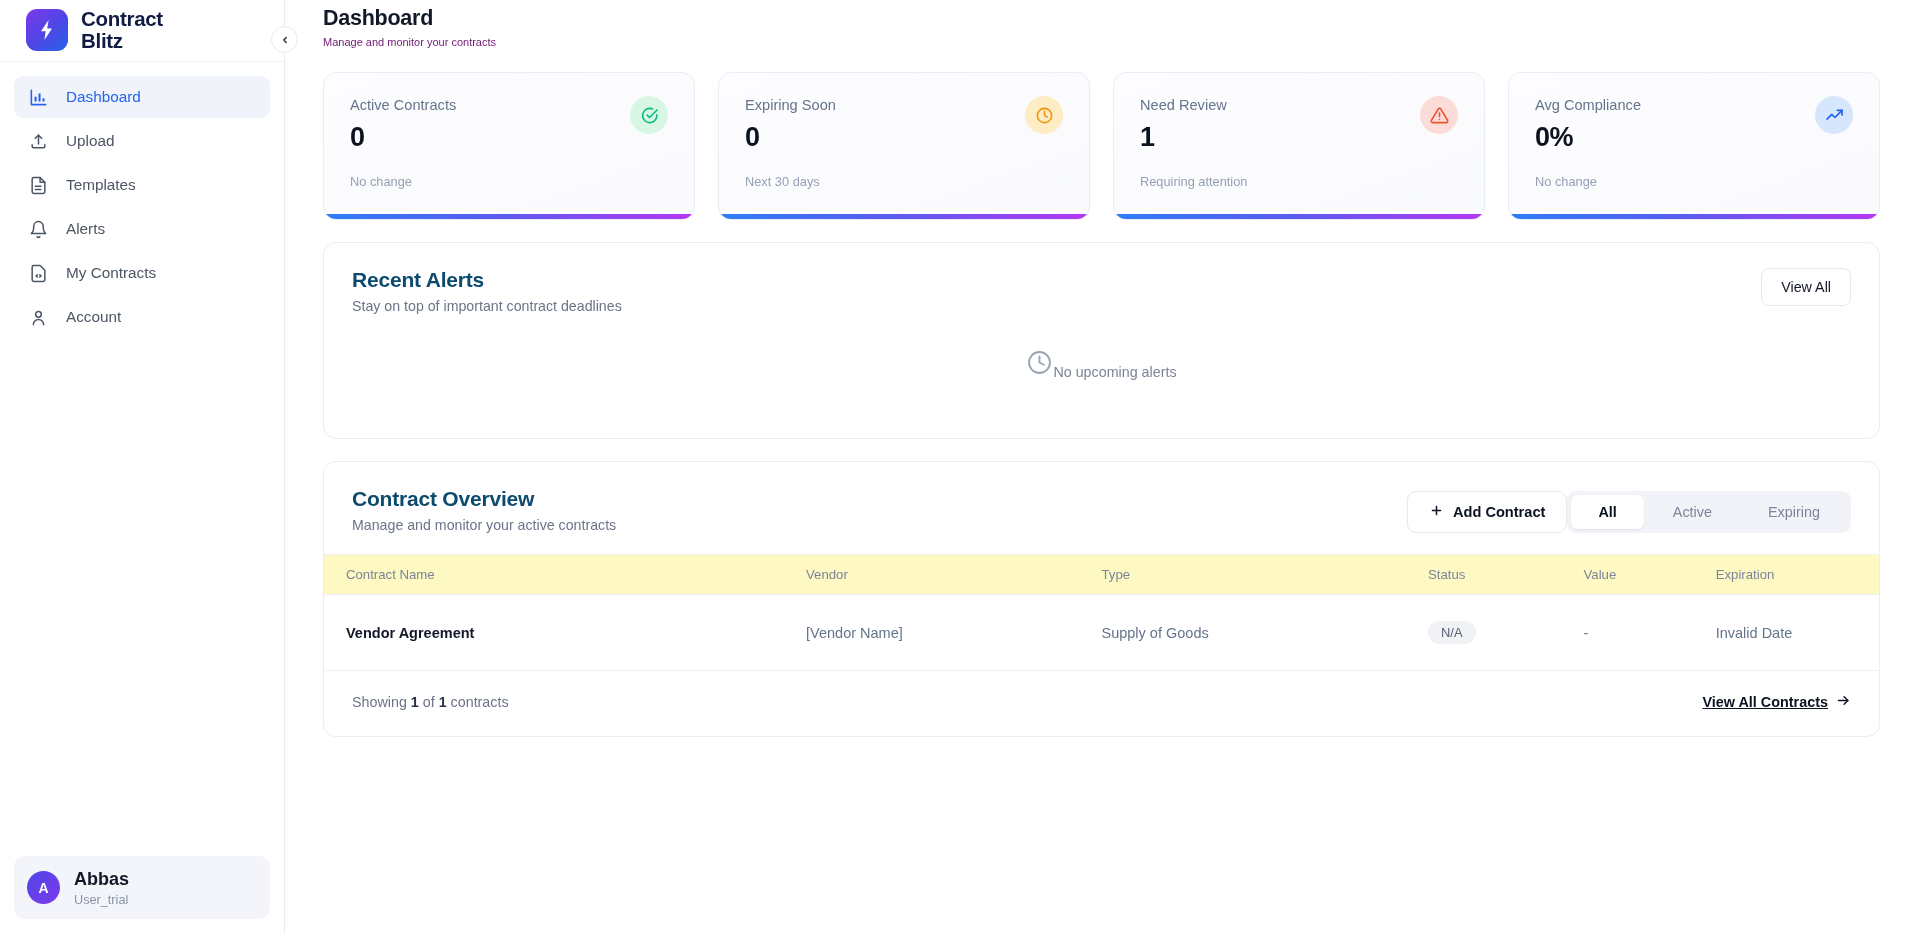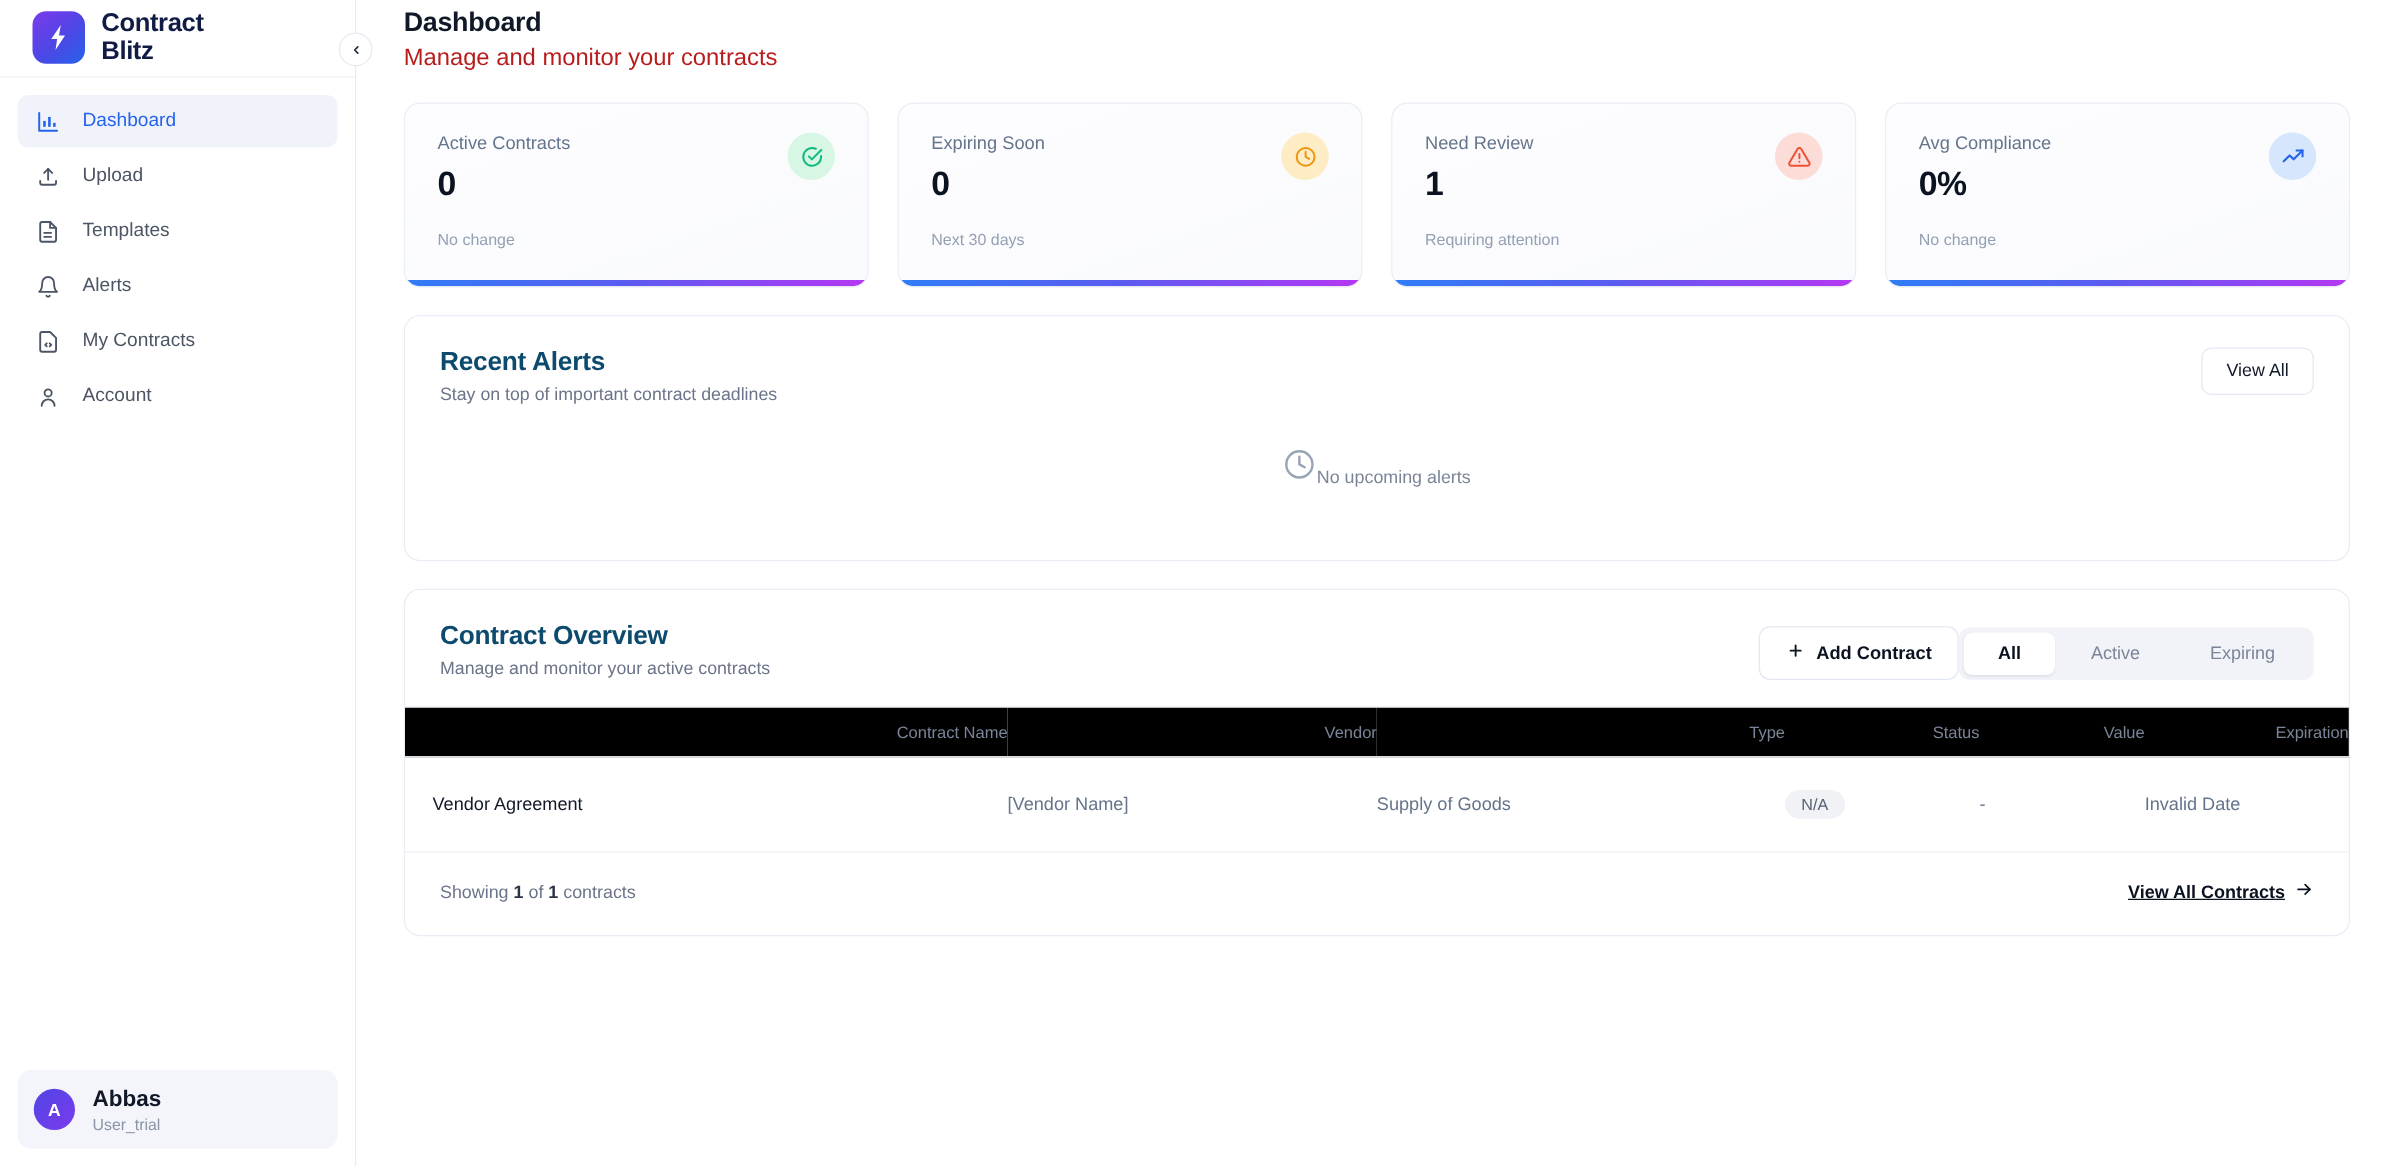--- a/index.html
+++ b/index.html
@@ -65,21 +65,21 @@
     color: #fff; font-size: 14px; font-weight: 600;
     display: flex; align-items: center; justify-content: center; flex: 0 0 33px;
   }
   .user-name { font-size: 18px; font-weight: 700; color: #111827; line-height: 1.35; }
   .user-role { font-size: 12.7px; color: #8a94a6; line-height: 1.3; }
 
   
   .main { flex: 1 1 auto; height: 933px; overflow: hidden; background: #ffffff; padding: 0 30px 0 24px; }
   .page-head { padding: 6px 0 0 14px; }
   .page-title { font-size: 21.5px; font-weight: 700; color: #111827; letter-spacing: -0.25px; }
-  .page-sub { font-size: 19px; color: #b91c1c; margin-top: 5px; }
+  .page-sub { font-size: 11px; color: #701a75; margin-top: 5px; }
 
   
   .stats { display: flex; gap: 23px; margin: 24px 0 0 14px; }
   .stat-card {
     flex: 1 1 0; height: 148px; position: relative;
     background: linear-gradient(160deg, #fdfdff 0%, #f9fafd 100%);
     border: 1px solid #e9edf5; border-radius: 13px;
     padding: 24px 26px 0 26px; overflow: hidden;
   }
   .stat-label { font-size: 14.6px; color: #64748b; }
@@ -115,27 +115,27 @@
     display: flex; align-items: center; gap: 9px;
     border: 1px solid #e3e8f1; background: #fff; border-radius: 9px;
     padding: 11px 21px; font-size: 14.6px; color: #0b1220; font-weight: 600;
   }
   .seg { display: flex; background: #f1f3f8; border-radius: 9px; padding: 4px; gap: 2px; }
   .seg-item { padding: 9px 27px; font-size: 14.4px; color: #7b8598; border-radius: 7px; text-align: right; }
   .seg-item.active { background: #ffffff; color: #0b1220; font-weight: 600; box-shadow: 0 1px 2px rgba(16,24,40,.07); }
 
   table { width: 100%; border-collapse: collapse; margin-top: 21px; }
   thead th {
-    text-align: right; font-size: 13.2px; font-weight: 400; color: #7b8598;
-    background: #000000; padding: 12px 0 12px 0;
+    text-align: left; font-size: 13.2px; font-weight: 400; color: #7b8598;
+    background: #fef9c3; padding: 12px 0 12px 0;
     border-top: 1px solid #eef1f6; border-bottom: 1px solid #eef1f6;
   }
   thead th:first-child { padding-left: 22px; }
   tbody td { font-size: 14.5px; color: #64748b; padding: 26px 0 26px 0; }
-  tbody td:first-child { padding-left: 22px; color: #111827; font-weight: 400; }
+  tbody td:first-child { padding-left: 22px; color: #111827; font-weight: 700; }
   .col-name { width: 31%; } .col-vendor { width: 19%; } .col-type { width: 21%; }
   .col-status { width: 10%; } .col-value { width: 8.5%; } .col-exp { width: 10.5%; }
   .badge {
     display: inline-block; background: #f0f2f6; color: #556070;
     border-radius: 999px; padding: 4px 13px; font-size: 12.9px;
   }
   .table-foot {
     display: flex; align-items: center; justify-content: space-between;
     padding: 22px 28px 25px 28px; border-top: 1px solid #eef1f6;
   }

